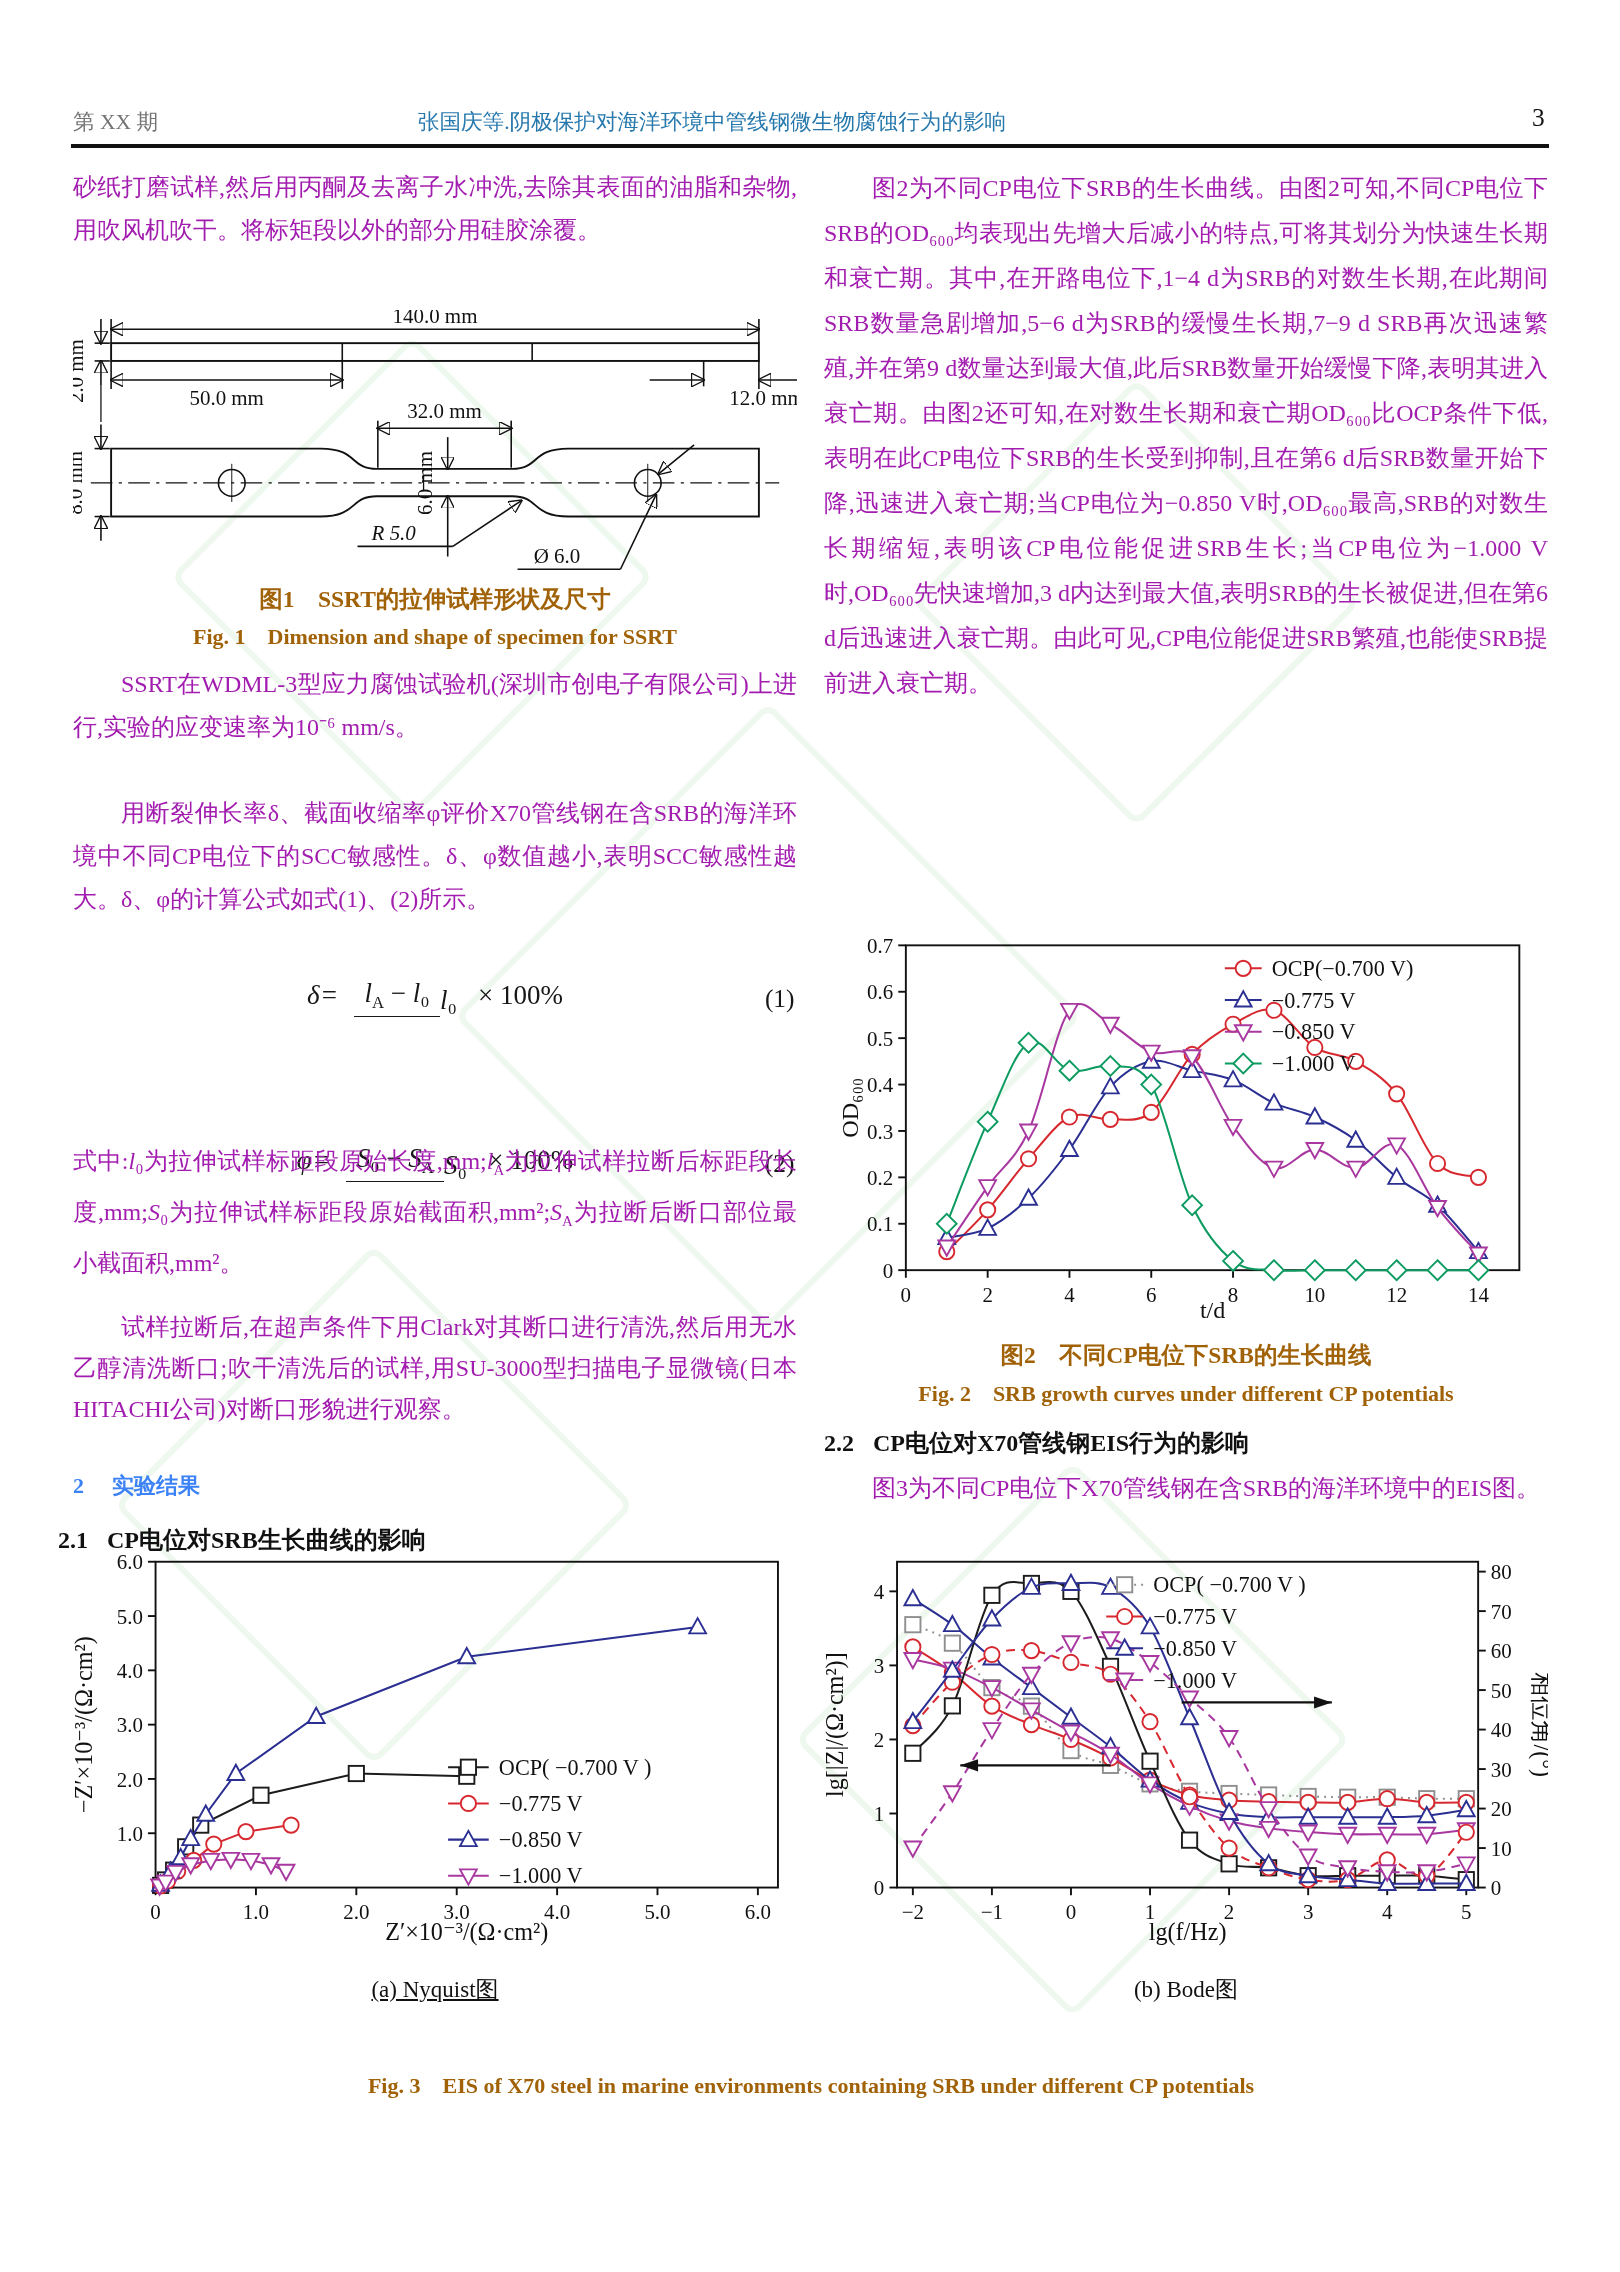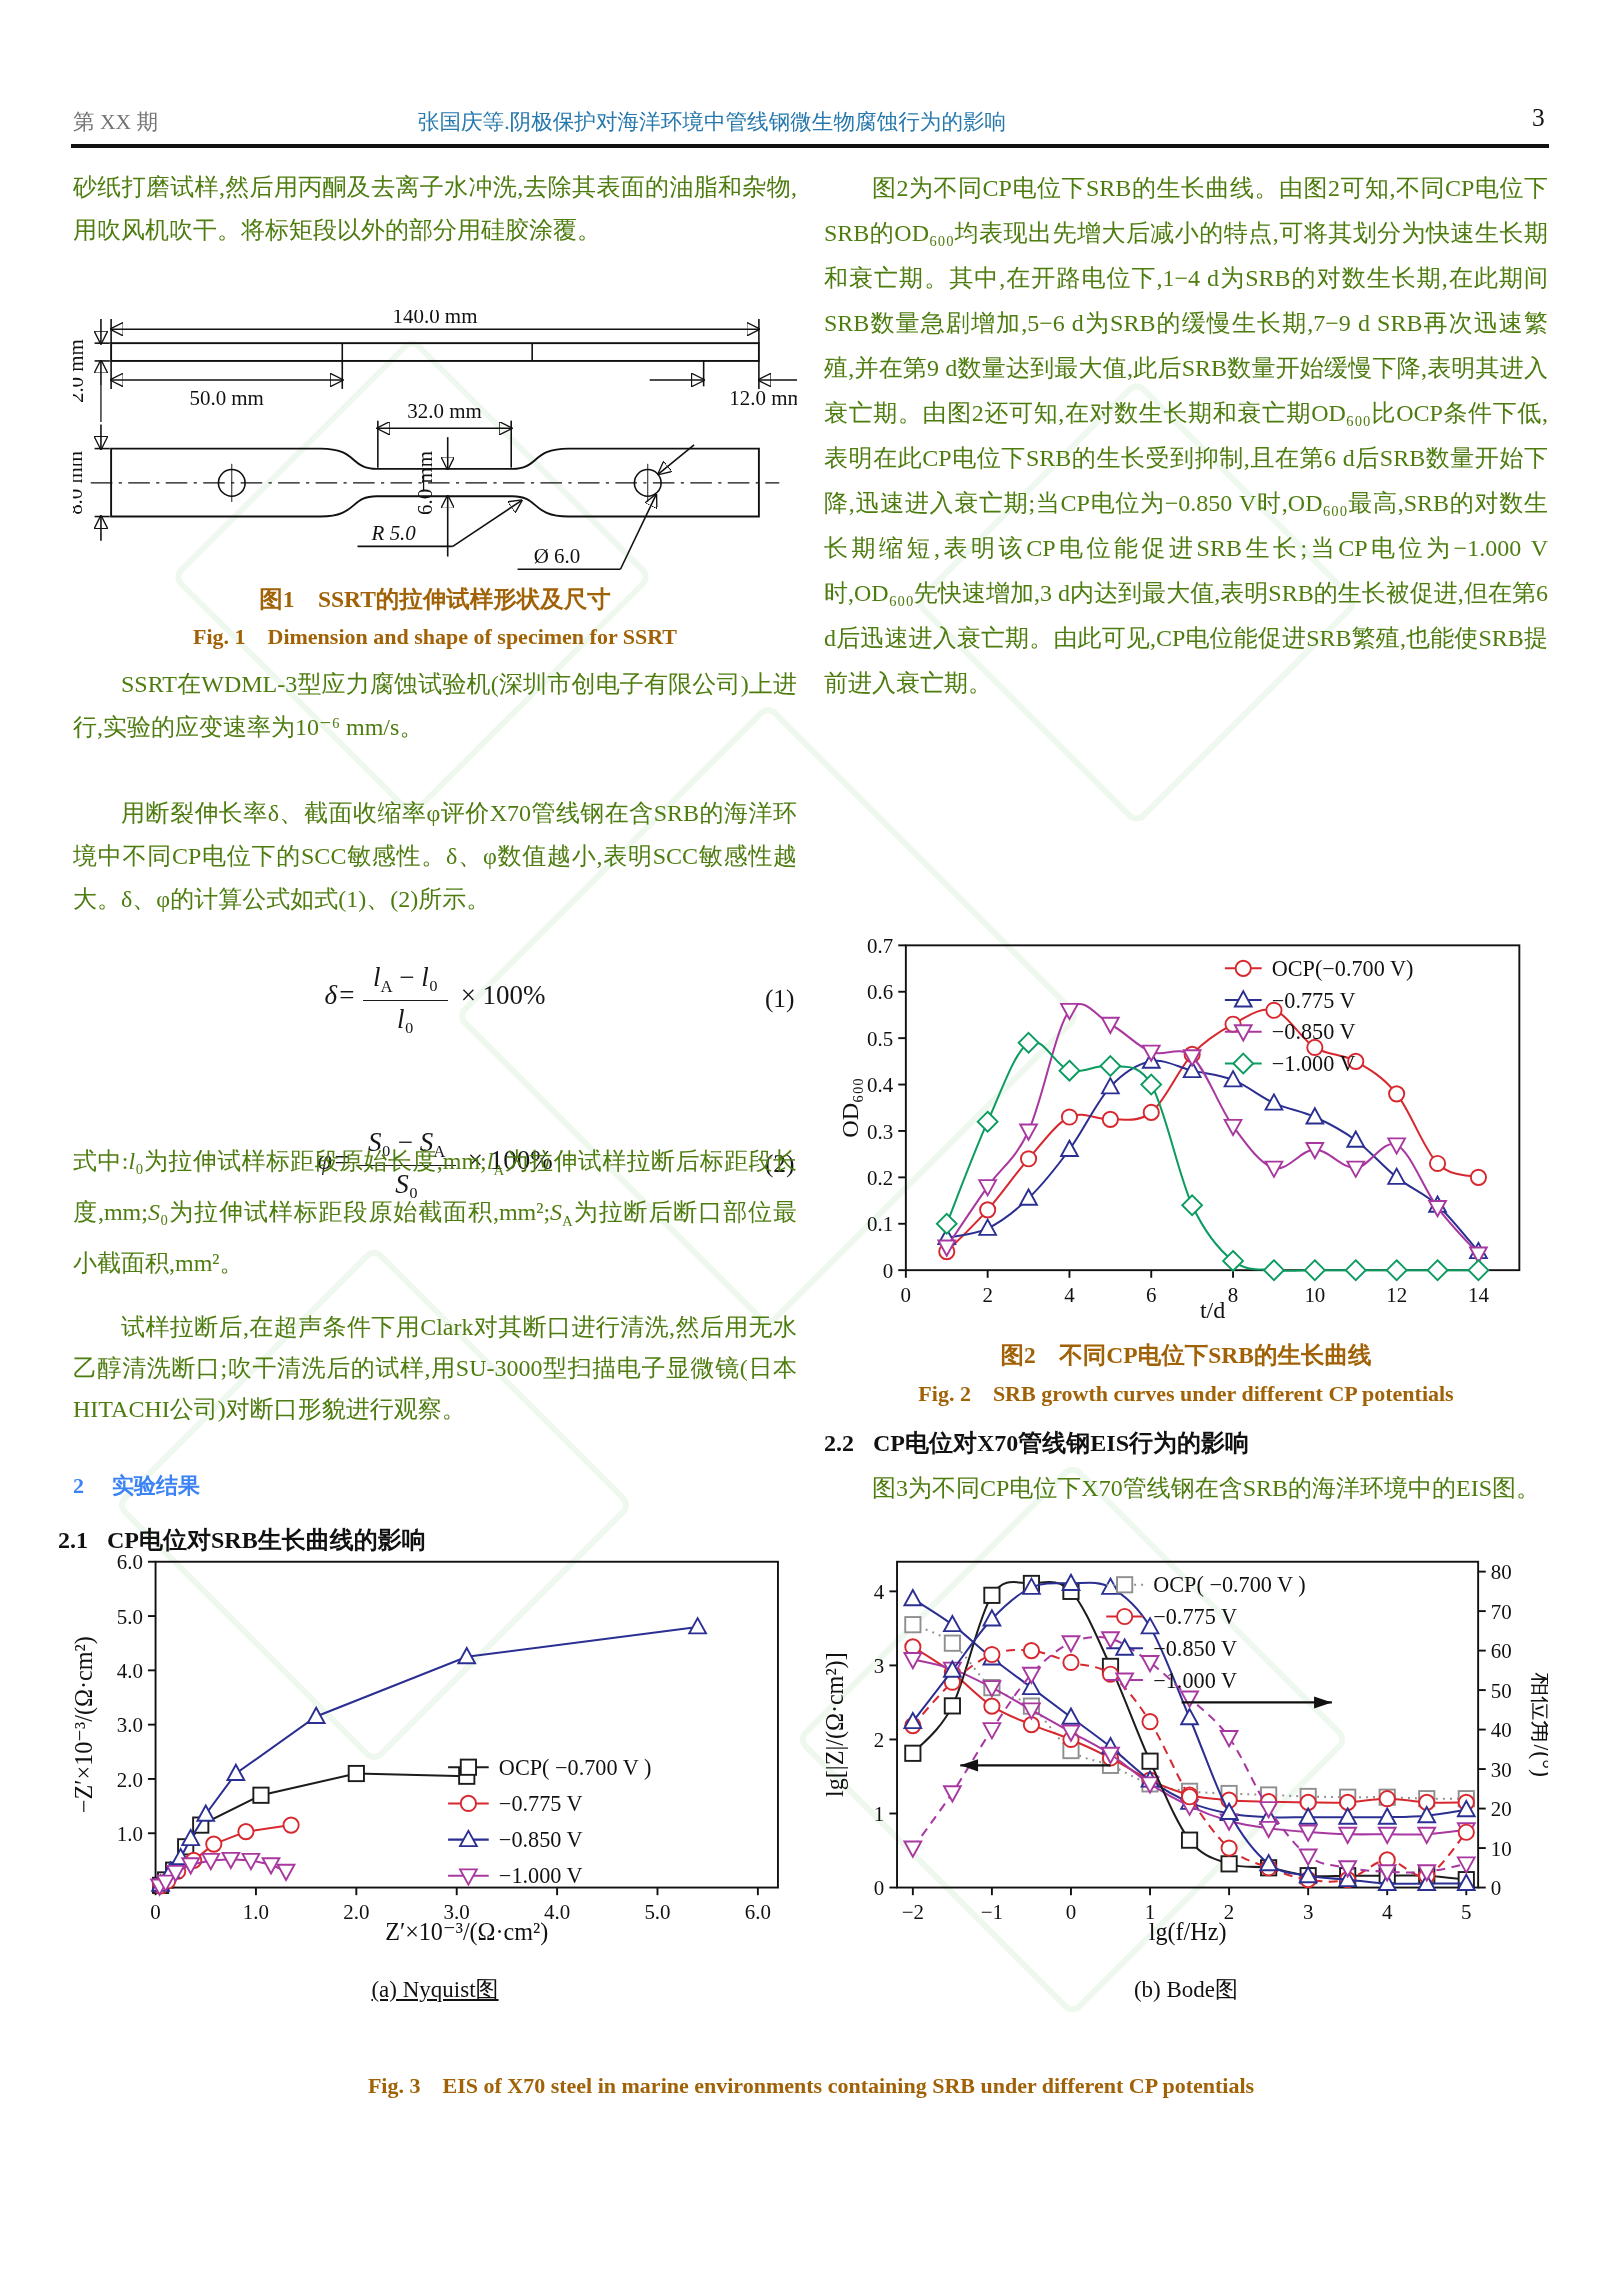--- a/index.html
+++ b/index.html
@@ -8,39 +8,39 @@
   .block{position:absolute;}
   
   .wm{position:absolute;border:6.3px solid #e2f3e2;transform:rotate(45deg);
       border-radius:12.7px;opacity:.6;pointer-events:none;}
   
   .hdr-issue{font-size:21.6px;color:#737373;}
   .hdr-title{font-size:21.6px;color:#2779ad;text-align:center;width:100%;}
   .hdr-page{font-size:25.4px;color:#111;}
   .rule{background:#111;}
   
-  .para{width:724px;font-size:24px;line-height:43px;text-align:justify;color:#4d7c0f;}
+  .para{width:724px;font-size:24px;line-height:43px;text-align:justify;color:#a21caf;font-family:Liberation Serif, serif;}
   .para.indent{text-indent:2em;}
   .rc{line-height:45px;}
   sub{font-size:0.62em;}
   
   .cap{width:724px;text-align:center;font-weight:bold;font-size:22px;color:#a16207;}
   .cap-zh{font-size:23.5px;}
   .subcap{width:724px;text-align:center;font-size:23px;color:#111;}
   .wide{width:1476px;}
   
   .sec{font-size:22px;font-weight:600;color:#3b82f6;}
   .sec .num{margin-right:28px;}
   .subsec{font-size:24px;font-weight:bold;color:#111;}
   .subsec .num{margin-right:19px;font-weight:bold;}
   
   .equation{width:724px;display:flex;align-items:center;justify-content:center;
             position:relative;font-size:27px;height:76px;}
   .eq-num{position:absolute;right:2.5px;top:50%;transform:translateY(-50%);font-size:25.4px;}
-  .frac{display:inline-flex;flex-direction:column;align-items:center;vertical-align:middle;margin:0 6px;}
+  .frac{display:inline-flex;flex-direction:row;align-items:center;vertical-align:middle;margin:0 15px;}
   .frac .fnum{border-bottom:1.9px solid #1a1a1a;padding:0 10.2px 3.8px;line-height:1.05;}
   .frac .fden{padding-top:3.8px;line-height:1.05;}
   .mul{margin-left:6.3px;}
   
   .fig1 text{font:33px "Liberation Serif","DejaVu Serif",serif;fill:#111;}
   .fig1 .it{font-style:italic;}
   .fig1 line,.fig1 path,.fig1 rect,.fig1 circle{stroke:#111;fill:none;}
   
   .tick{font:33px "Liberation Serif","DejaVu Serif",serif;fill:#111;}
   .axis{font:38px "Liberation Serif","DejaVu Serif",serif;fill:#111;}

